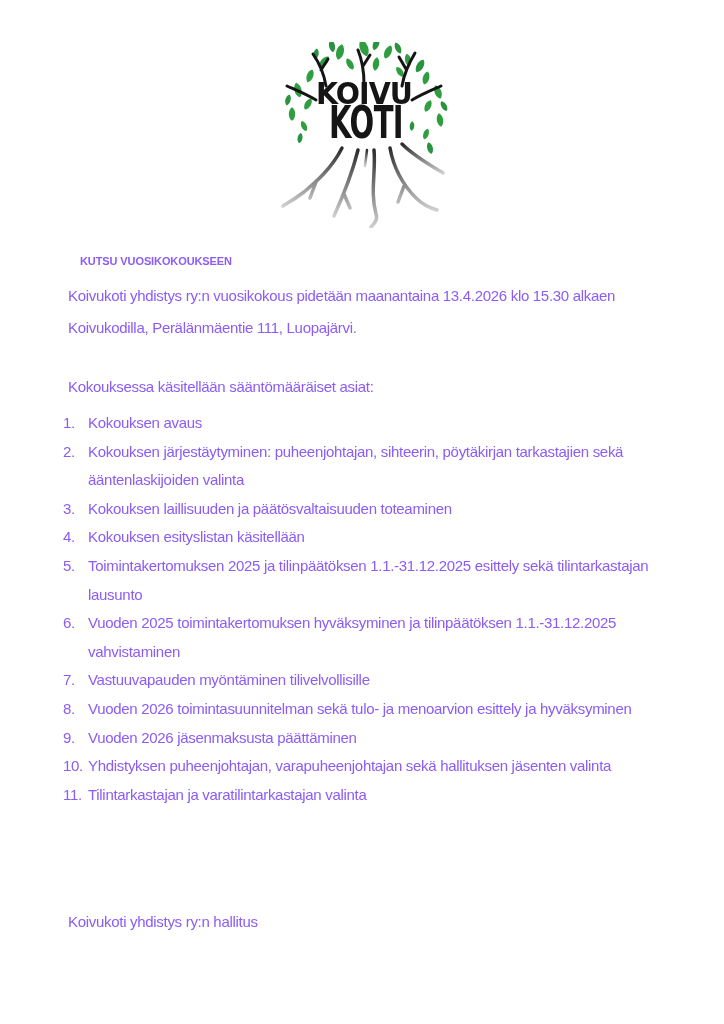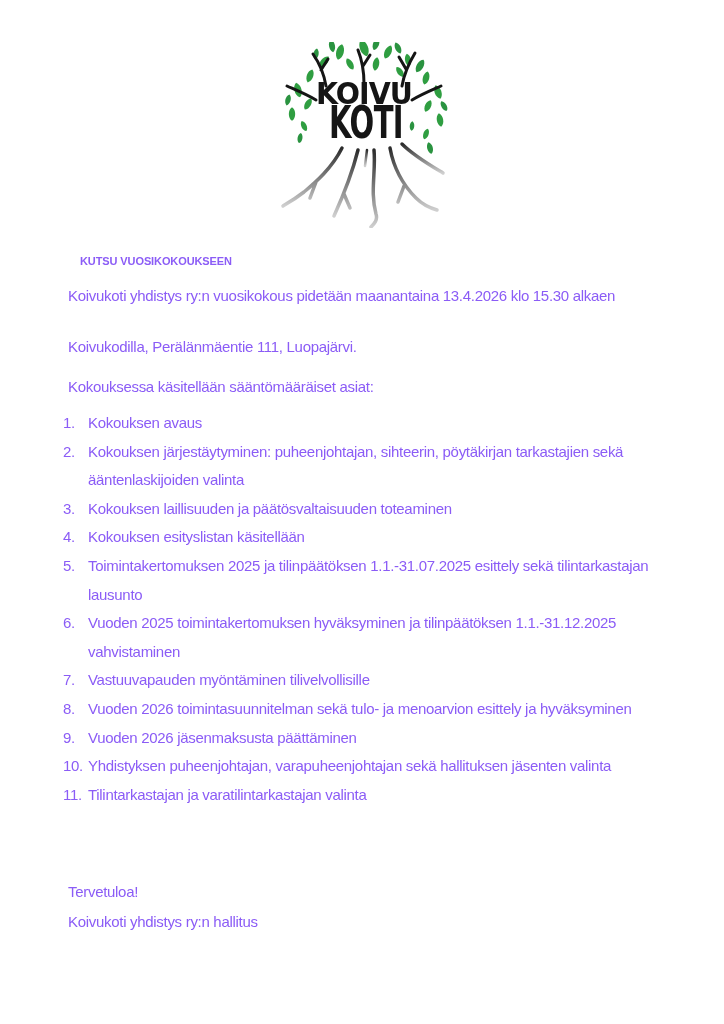--- a/index.html
+++ b/index.html
@@ -30,21 +30,21 @@
     white-space: nowrap;
   }
   .doc-heading {
     top: 252px;
     left: 80px;
     font-weight: bold;
     font-size: 11px;
     letter-spacing: -0.1px;
   }
   #intro1 { top: 286px; }
-  #intro2 { top: 318px; margin-top: 19px; }
+  #intro2 { top: 318px; }
   #agenda-title { top: 377px; }
   .agenda {
     position: absolute;
     left: 63px;
     top: 409px;
     width: 630px;
     font-size: 15px;
     letter-spacing: -0.3px;
   }
   .agenda-item { display: flex; line-height: 28.6px; }
@@ -142,21 +142,21 @@
     <div class="agenda-item">
       <span class="agenda-num">3.</span>
       <span class="agenda-text">Kokouksen laillisuuden ja päätösvaltaisuuden toteaminen</span>
     </div>
     <div class="agenda-item">
       <span class="agenda-num">4.</span>
       <span class="agenda-text">Kokouksen esityslistan käsitellään</span>
     </div>
     <div class="agenda-item">
       <span class="agenda-num">5.</span>
-      <span class="agenda-text">Toimintakertomuksen 2025 ja tilinpäätöksen 1.1.-31.07.2025 esittely sekä tilintarkastajan lausunto</span>
+      <span class="agenda-text">Toimintakertomuksen 2025 ja tilinpäätöksen 1.1.-31.12.2025 esittely sekä tilintarkastajan lausunto</span>
     </div>
     <div class="agenda-item">
       <span class="agenda-num">6.</span>
       <span class="agenda-text">Vuoden 2025 toimintakertomuksen hyväksyminen ja tilinpäätöksen 1.1.-31.12.2025 vahvistaminen</span>
     </div>
     <div class="agenda-item">
       <span class="agenda-num">7.</span>
       <span class="agenda-text">Vastuuvapauden myöntäminen tilivelvollisille</span>
     </div>
     <div class="agenda-item">
@@ -170,16 +170,15 @@
     <div class="agenda-item">
       <span class="agenda-num">10.</span>
       <span class="agenda-text">Yhdistyksen puheenjohtajan, varapuheenjohtajan sekä hallituksen jäsenten valinta</span>
     </div>
     <div class="agenda-item">
       <span class="agenda-num">11.</span>
       <span class="agenda-text">Tilintarkastajan ja varatilintarkastajan valinta</span>
     </div>
   </div>
 
-  <div class="txt" id="closing">Tervetuloa!</div>
   <div class="txt" id="signature">Koivukoti yhdistys ry:n hallitus</div>
 
 </div>
 
 </body></html>

